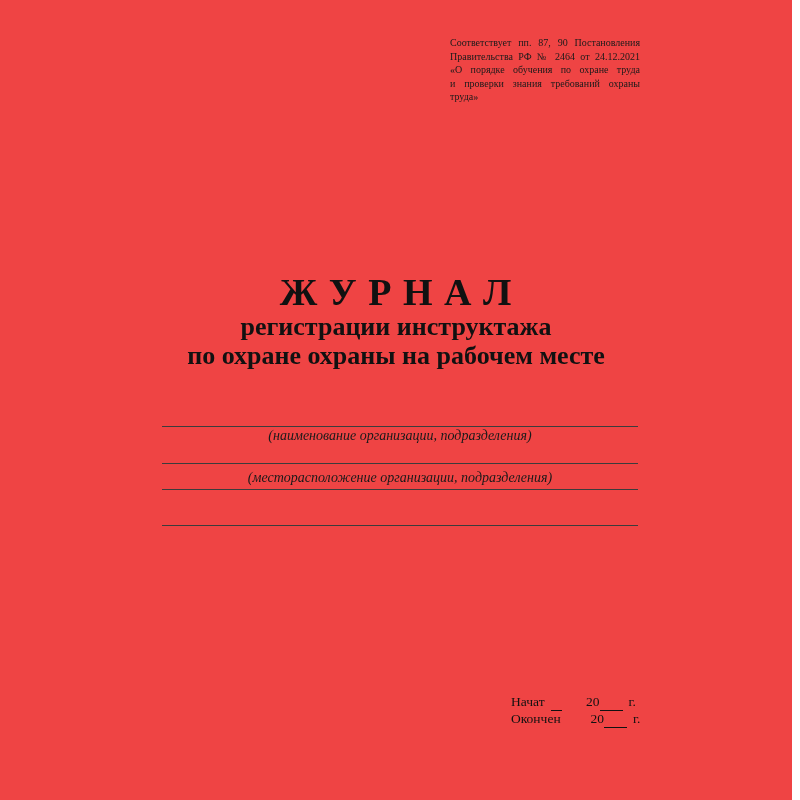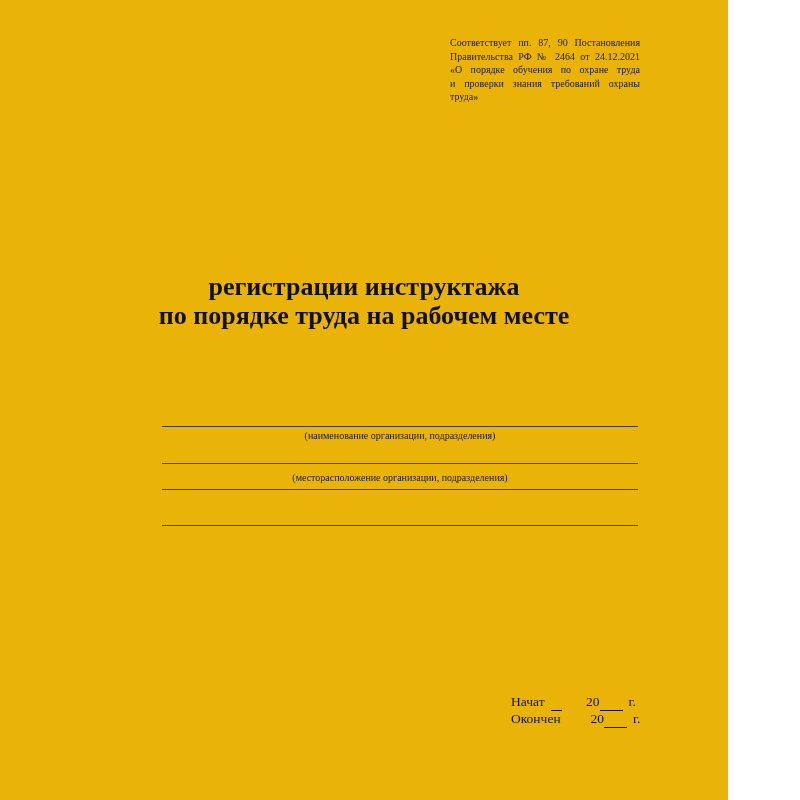--- a/index.html
+++ b/index.html
@@ -4,22 +4,22 @@
 <style>
   * { margin: 0; padding: 0; box-sizing: border-box; }
   html, body { background: #ffffff; }
   body {
     width: 800px; height: 800px;
     font-family: "Liberation Serif", "DejaVu Serif", serif;
     color: #1a1a1a;
   }
   .page {
     position: relative;
-    width: 728px; height: 800px;
-    background: #eab308;
+    width: 792px; height: 800px;
+    background: #ef4444;
     overflow: hidden;
   }
 
   
   .compliance-note {
     position: absolute;
     left: 450px; top: 36px; width: 190px;
     font-size: 10px; line-height: 13.6px;
     text-align: justify;
     text-align-last: justify;
@@ -53,22 +53,23 @@
     position: absolute; left: 0; width: 476px; height: 0;
     border-top: 1.5px solid #3c3c3c;
   }
   .line-1 { top: 426px; }
   .line-2 { top: 463px; }
   .line-3 { top: 489px; }
   .line-4 { top: 525px; }
   .line-caption {
     position: absolute; left: 0; width: 476px;
     text-align: center;
-    font-size: 10px; line-height: 12px;
+    font-size: 14px; line-height: 12px;
     color: #1a1a1a;
+    font-style: italic;
   }
   .caption-1 { top: 430px; }
   .caption-2 { top: 472px; }
 
   
   .dates-block {
     position: absolute;
     left: 463px; top: 694px; width: 173px;
     font-size: 13.5px;
     color: #111;
@@ -97,23 +98,24 @@
 
 <div class="page">
 
   <div class="compliance-note">Соответствует пп. 87, 90 Постановления
 Правительства РФ № 2464 от 24.12.2021
 «О порядке обучения по охране труда
 и проверки знания требований охраны
 труда»</div>
 
   <div class="title-block">
+    <div class="journal-title">Ж У Р Н А Л</div>
     <div class="journal-subtitle">
       <div>регистрации инструктажа</div>
-      <div>по порядке труда на рабочем месте</div>
+      <div>по охране охраны на рабочем месте</div>
     </div>
   </div>
 
   <div class="org-lines">
     <div class="blank-line line-1"></div>
     <div class="line-caption caption-1">(наименование организации, подразделения)</div>
     <div class="blank-line line-2"></div>
     <div class="blank-line line-3"></div>
     <div class="line-caption caption-2">(месторасположение организации, подразделения)</div>
     <div class="blank-line line-4"></div>

